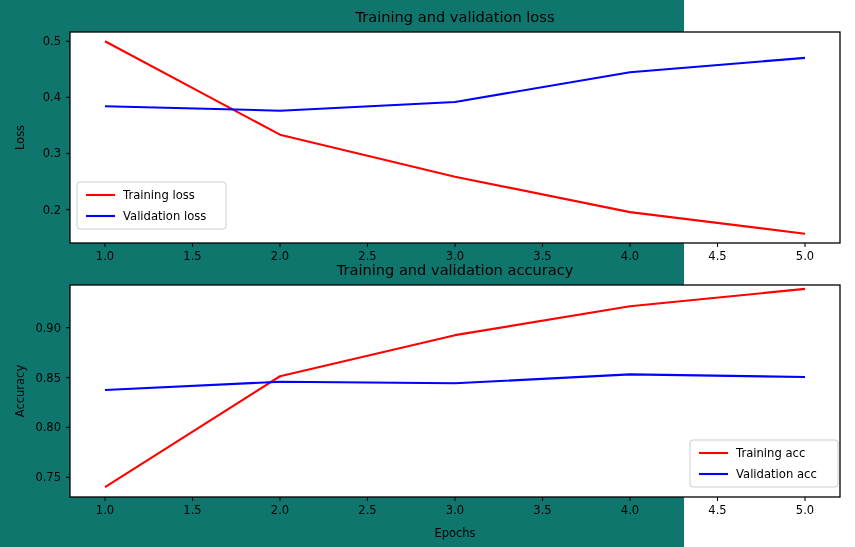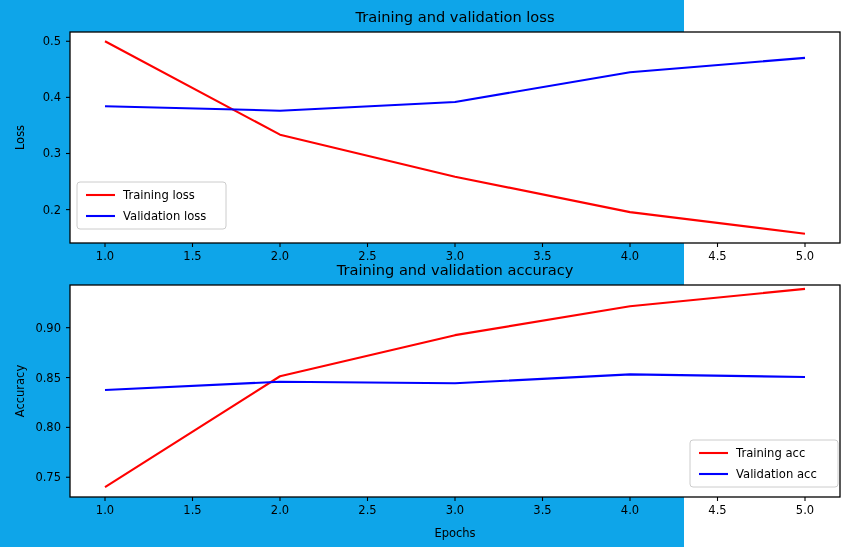--- a/index.html
+++ b/index.html
@@ -10,21 +10,21 @@
   body {
     width: 855px;
     height: 547px;
     font-family: "DejaVu Sans", sans-serif;
     overflow: hidden;
   }
   #figure {
     position: relative;
     width: 684px;
     height: 547px;
-    background: #0ea5e9;
+    background: #0f766e;
   }
   .axes-svg {
     position: absolute;
     left: 0;
     top: 0;
     width: 855px;
     height: 547px;
     overflow: visible;
   }
   .chart-title {

